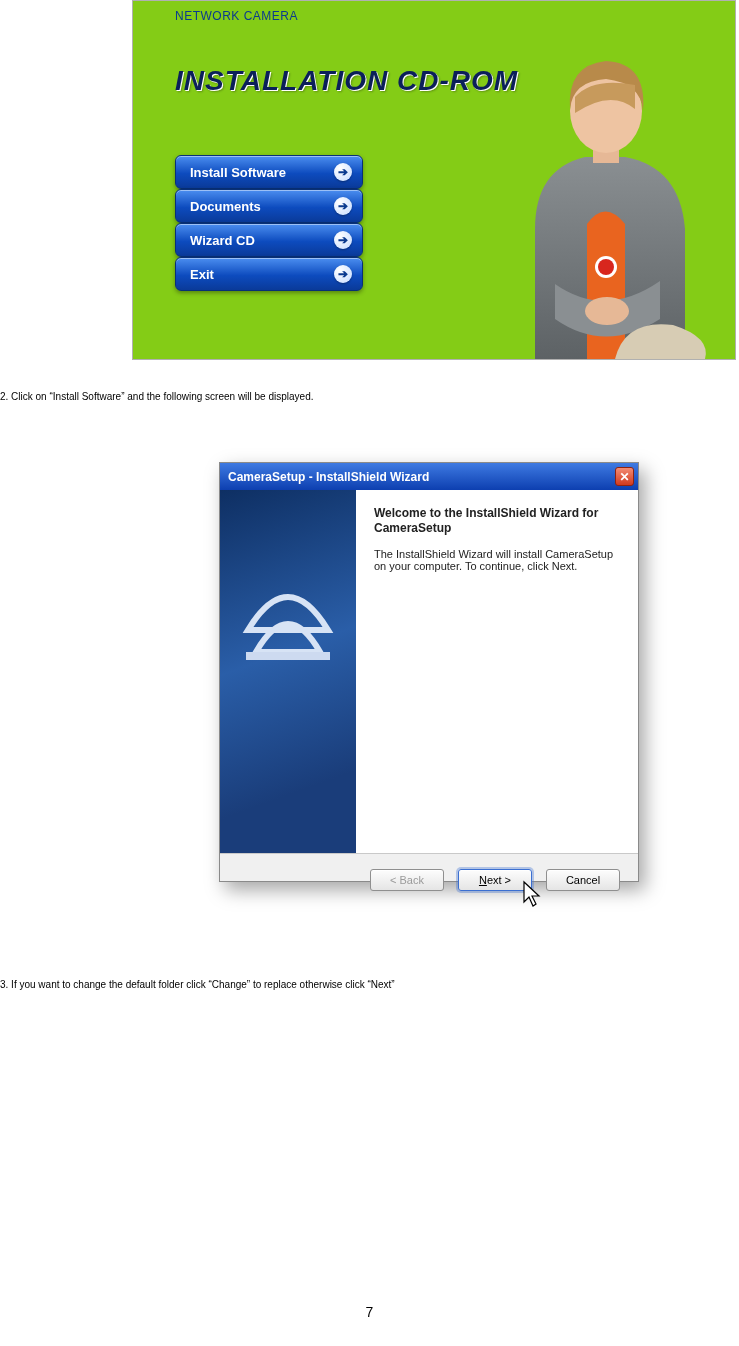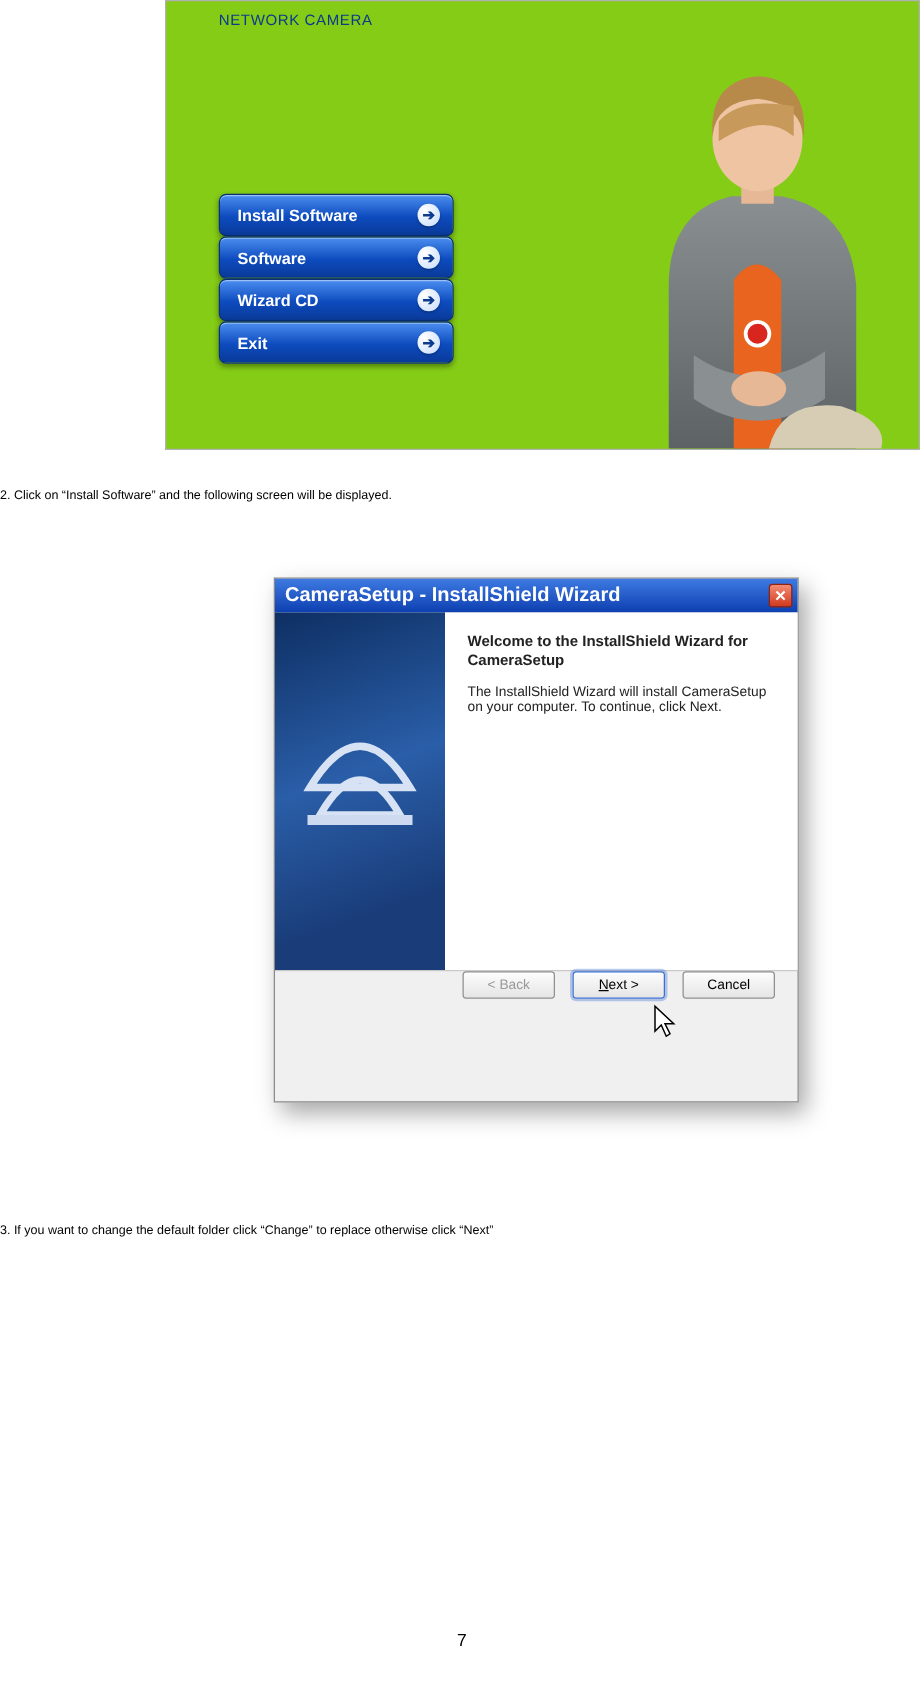--- a/index.html
+++ b/index.html
@@ -100,48 +100,48 @@
       background:#f0f0f0;
       box-shadow: 6px 8px 18px rgba(0,0,0,.35);
     }
     .titlebar {
       height:27px;
       background: linear-gradient(#3e7ae2,#0d3fb0);
       display:flex;align-items:center;justify-content:space-between;
       padding:0 4px 0 8px;
     }
     .titlebar span.t {
-      color:#fff;font-size:16px;font-weight:700;font-family:"MS Sans Serif",Tahoma,Arial,sans-serif;
+      color:#fff;font-size:12px;font-weight:700;font-family:"MS Sans Serif",Tahoma,Arial,sans-serif;
     }
     .titlebar .close {
       width:19px;height:19px;border-radius:3px;
       background: linear-gradient(#f38b73,#d13a1e);
       border:1px solid #8f2210;
       color:#fff;font-weight:900;font-size:12px;
       display:flex;align-items:center;justify-content:center;
       cursor:pointer;
     }
     .installer-body {
-      display:flex;height:286px;
+      display:flex;height:363px;
     }
     .installer-side {
       width:136px;
       background: linear-gradient(160deg,#0e2f63,#2a5ea8 45%,#1a3d7a 80%);
       position:relative;
     }
     .installer-side svg { position:absolute; top:44px; left:18px; }
     .installer-main {
       flex:1;background:#fff;padding:16px 18px;font-size:11px;color:#222;
     }
     .installer-main .h {
       font-weight:700;margin-bottom:12px;font-size:12px;line-height:1.25;
     }
     .installer-footer {
       height:52px;border-top:1px solid #c9c9c9;
-      display:flex;justify-content:flex-end;
+      display:flex;align-items:center;justify-content:flex-end;
       gap:14px;padding-right:18px;
       position:relative;
     }
     .wbtn {
       min-width:74px;height:22px;
       background:linear-gradient(#fdfdfd,#e5e5e5);
       border:1px solid #8f8f8f;border-radius:3px;
       font-size:11px;display:flex;align-items:center;justify-content:center;
       box-shadow: inset 0 1px 0 #fff;
     }
@@ -154,27 +154,28 @@
     
     .pagenum {
       position:absolute;bottom:26px;left:0;width:100%;text-align:center;font-size:14px;
     }
   </style>
 </head>
 <body>
 
 <div class="cdrom-panel">
   <div class="cdrom-title-small">NETWORK CAMERA</div>
+  <div class="cdrom-title-big">INSTALLATION CD-ROM</div>
   <div class="menu-list">
     <div class="menu-btn">
       <span>Install Software</span>
       <span class="chev">➔</span>
     </div>
     <div class="menu-btn">
-      <span>Software</span>
+      <span>Documents</span>
       <span class="chev">➔</span>
     </div>
     <div class="menu-btn">
       <span>Wizard CD</span>
       <span class="chev">➔</span>
     </div>
     <div class="menu-btn">
       <span>Exit</span>
       <span class="chev">➔</span>
     </div>

